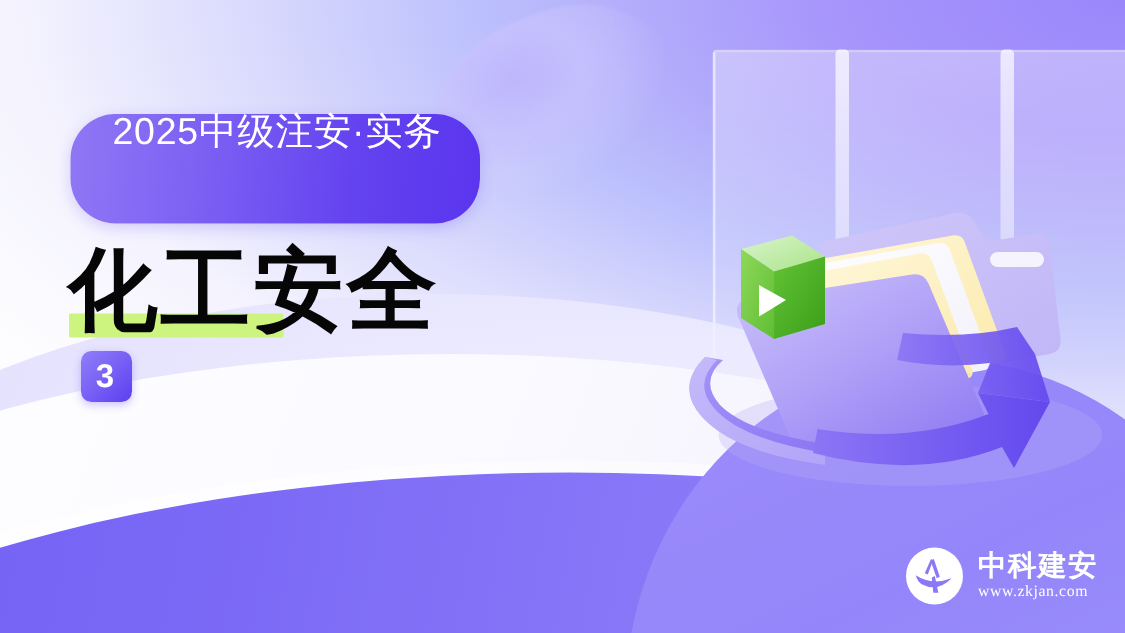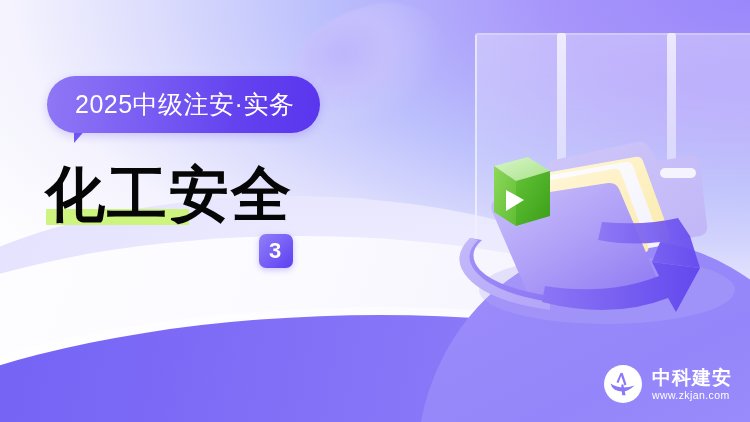--- a/index.html
+++ b/index.html
@@ -73,22 +73,22 @@
   .right-purple{
     position:absolute;right:-90px;top:240px;width:430px;height:330px;
     border-radius:50% 50% 0 0/70% 70% 0 0;
     background:linear-gradient(160deg,#9d8cfa 0%,#9486fa 45%,#a093fb 100%);
     transform:rotate(-6deg);
   }
 
   
   .tag{
     position:absolute;left:47px;top:76px;
-    height:57px;padding:0 26px 0 28px;
-    display:flex;align-items:center;
+    height:57px;padding:0 26px 16px 28px;
+    display:flex;align-items:flex-start;
     border-radius:30px;
     background:linear-gradient(95deg,#8f77f5 0%,#7b5ff3 34%,#6342ef 70%,#5a35ee 100%);
     box-shadow:0 3px 10px rgba(93,62,231,.22);
     z-index:6;
   }
   .tag-text{
     color:#fff;font-size:25px;letter-spacing:.5px;line-height:1;
     white-space:nowrap;
   }
   .tag-tail{
@@ -100,21 +100,20 @@
   }
 
   
   .title-wrap{position:absolute;left:45px;top:160px;z-index:7;}
   .title-line{
     position:relative;display:flex;align-items:flex-end;
     font-family:"DejaVu Serif","Liberation Serif",serif;
     font-weight:700;color:#060606;
     font-size:60px;line-height:68px;letter-spacing:2px;
     white-space:nowrap;
-    justify-content:flex-end;
   }
   .title-line.l1{margin-bottom:6px;}
   .hl-green{
     position:absolute;left:1px;top:49px;width:143px;height:16px;
     background:#cdf47f;z-index:-1;border-radius:1px;
   }
   .ep-badge{
     display:inline-flex;align-items:center;justify-content:center;
     width:34px;height:34px;margin-left:9px;margin-bottom:8px;
     border-radius:7px;
@@ -133,21 +132,21 @@
     display:flex;align-items:center;gap:9px;z-index:9;
   }
   .logo-mark{width:40px;height:40px;flex:0 0 auto;}
   .logo-txt{display:flex;flex-direction:column;gap:3px;}
   .logo-name{
     color:#fff;font-size:19px;font-weight:700;letter-spacing:1px;line-height:1;
     font-family:"DejaVu Sans","Liberation Sans",sans-serif;
   }
   .logo-url{
     color:#fff;font-size:10.5px;letter-spacing:.4px;line-height:1;
-    font-family:Liberation Sans, sans-serif;
+    font-family:Liberation Serif, serif;
   }
 </style>
 </head>
 <body>
 
 <div class="banner">
 
   <div class="bg-layer">
     <div class="blob-soft"></div>
     <div class="panel p-frame"></div>

